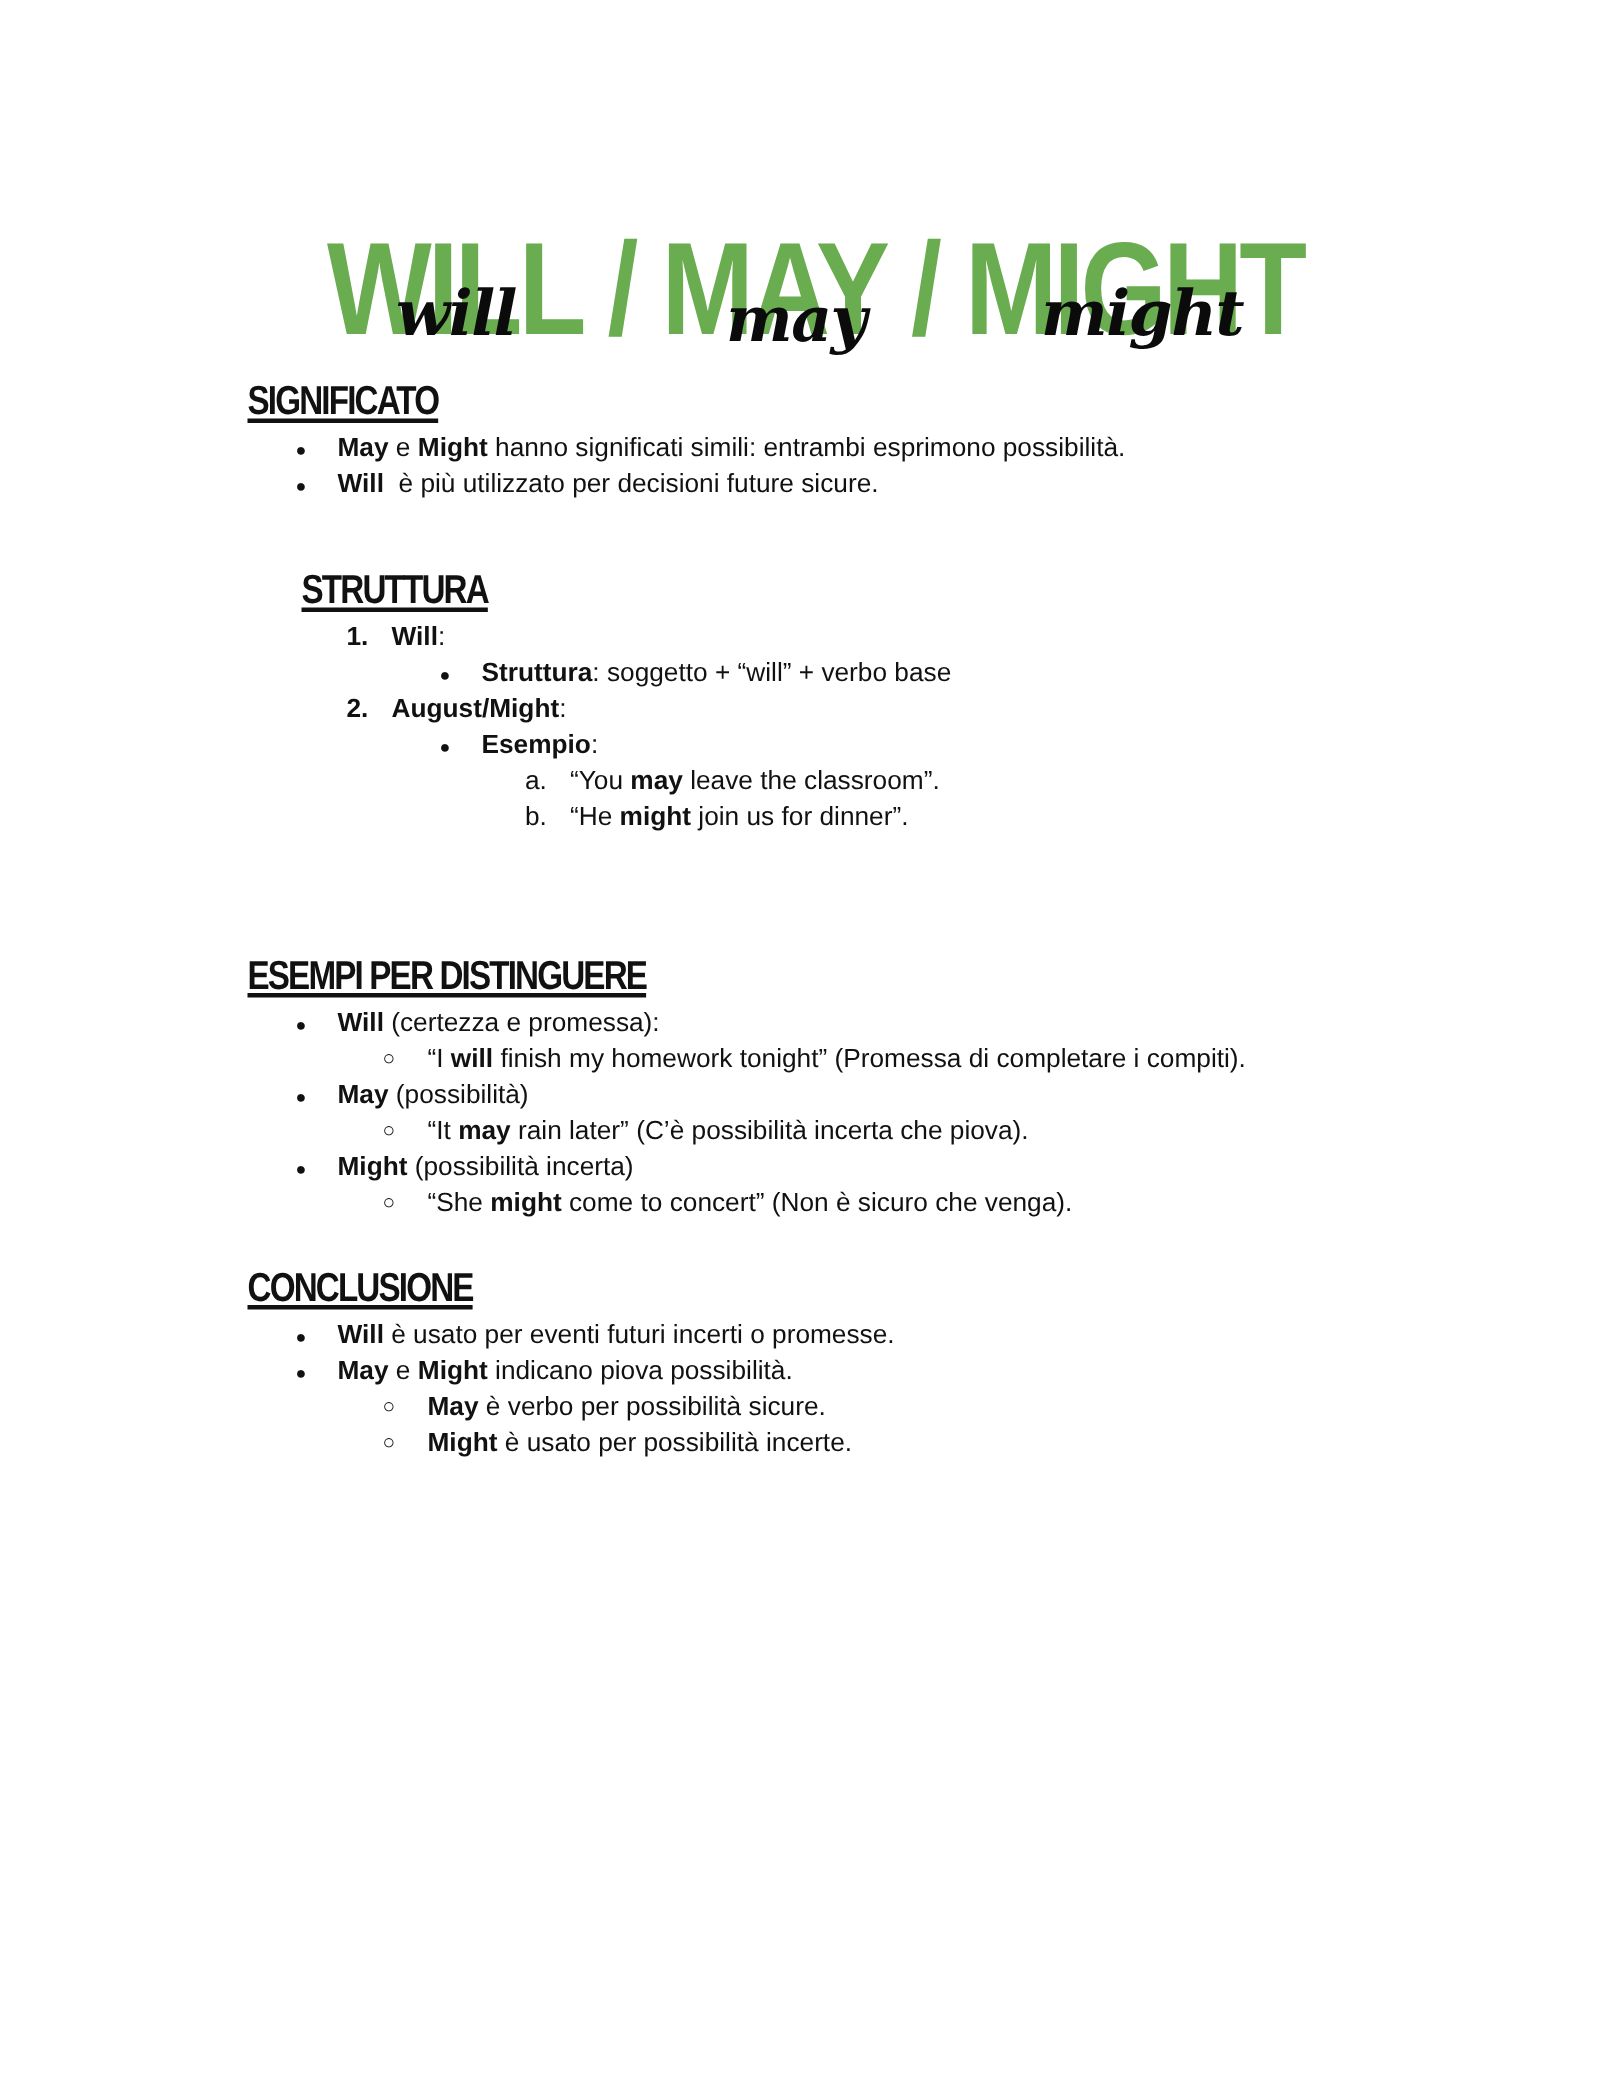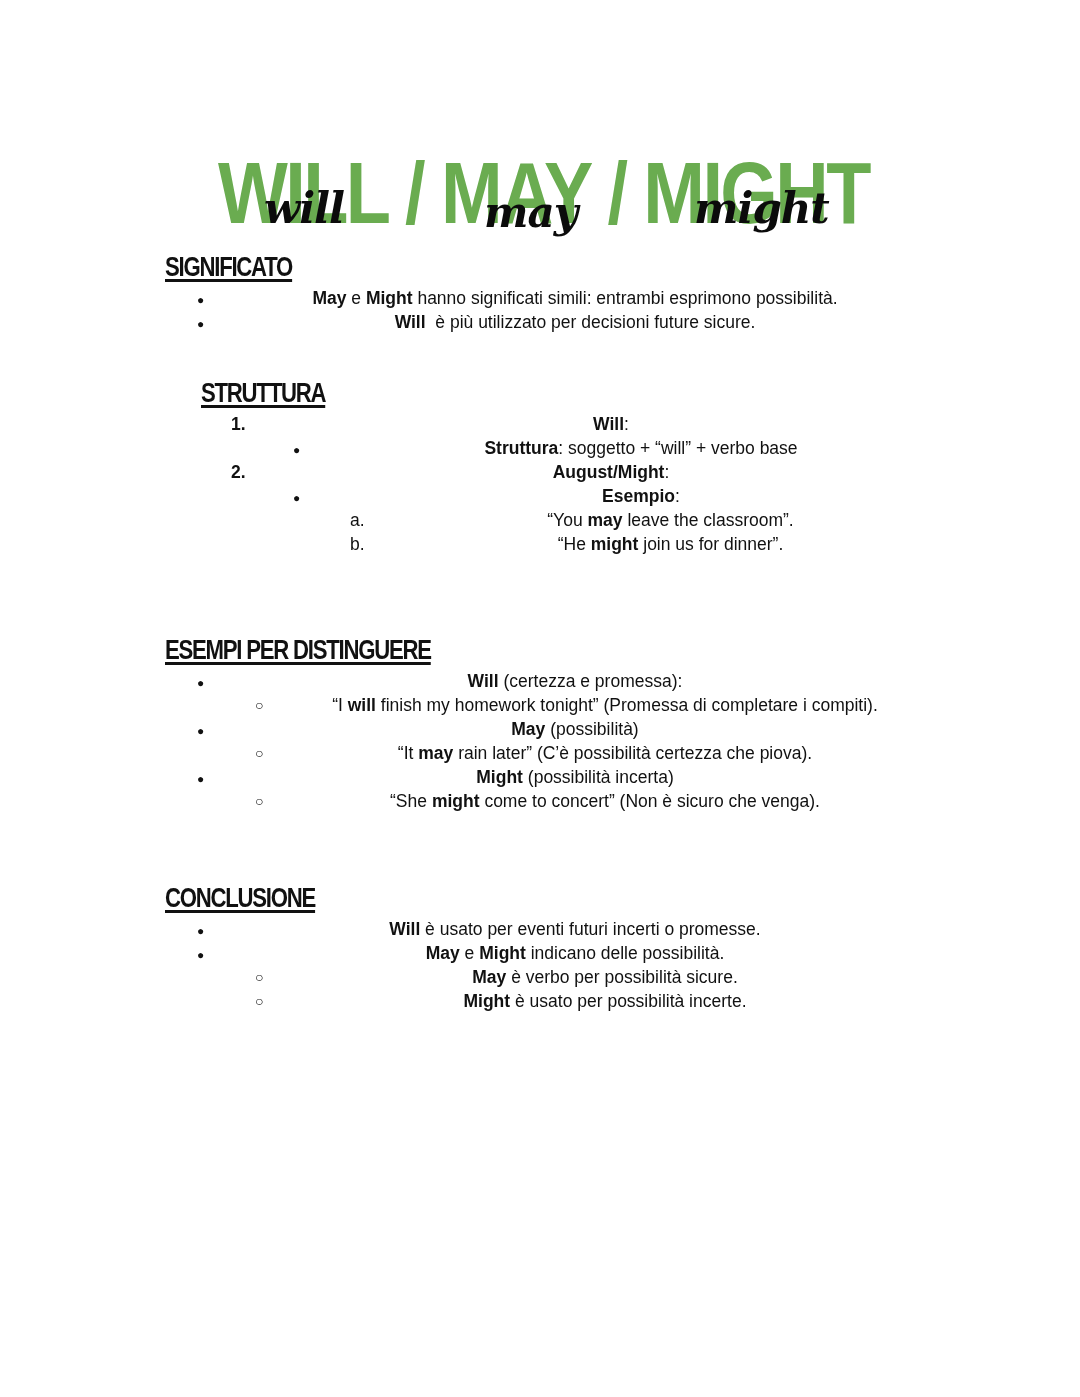--- a/index.html
+++ b/index.html
@@ -22,21 +22,21 @@
 
   
   .section { position: absolute; left: 165px; width: 760px; }
   .heading { font-family: "Liberation Sans", sans-serif; font-weight: 700;
              font-size: 27px; line-height: 30px; letter-spacing: -1.5px;
              transform: scaleX(0.82); transform-origin: left center;
              text-decoration: underline; text-decoration-thickness: 3px;
              text-underline-offset: 3px; color: #111; margin: 0 0 4px 0;
              white-space: nowrap; }
 
-  .line { position: relative; font-size: 17.5px; line-height: 24px; white-space: nowrap; text-align: center; }
+  .line { position: relative; font-size: 17.5px; line-height: 24px; white-space: nowrap; }
   .b { font-weight: 700; }
 
   .l1 { padding-left: 60px; }
   .l2 { padding-left: 120px; }
   .l3 { padding-left: 179px; }
 
   .marker { position: absolute; top: 0; }
   .l1 .marker.dot  { left: 32px; }
   .l2 .marker.dot  { left: 92px; }
   .l1 .marker.num  { left: 30px; font-weight: 700; }
@@ -108,43 +108,43 @@
     <span class="marker circ">○</span>
     <span>“I </span><span class="b">will</span><span> finish my homework tonight” (Promessa di completare i compiti).</span>
   </div>
 
   <div class="line l1">
     <span class="marker dot"></span>
     <span class="b">May</span><span> (possibilità)</span>
   </div>
   <div class="line l2">
     <span class="marker circ">○</span>
-    <span>“It </span><span class="b">may</span><span> rain later” (C’è possibilità certezza che piova).</span>
+    <span>“It </span><span class="b">may</span><span> rain later” (C’è possibilità incerta che piova).</span>
   </div>
 
   <div class="line l1">
     <span class="marker dot"></span>
     <span class="b">Might</span><span> (possibilità incerta)</span>
   </div>
   <div class="line l2">
     <span class="marker circ">○</span>
     <span>“She </span><span class="b">might</span><span> come to concert” (Non è sicuro che venga).</span>
   </div>
 </div>
 
-<div class="section" style="top:843px;margin-top:40px;">
+<div class="section" style="top:843px;">
   <div class="heading">CONCLUSIONE</div>
 
   <div class="line l1">
     <span class="marker dot"></span>
     <span class="b">Will</span><span> è usato per eventi futuri incerti o promesse.</span>
   </div>
   <div class="line l1">
     <span class="marker dot"></span>
-    <span class="b">May</span><span> e </span><span class="b">Might</span><span> indicano delle possibilità.</span>
+    <span class="b">May</span><span> e </span><span class="b">Might</span><span> indicano piova possibilità.</span>
   </div>
   <div class="line l2">
     <span class="marker circ">○</span>
     <span class="b">May</span><span> è verbo per possibilità sicure.</span>
   </div>
   <div class="line l2">
     <span class="marker circ">○</span>
     <span class="b">Might</span><span> è usato per possibilità incerte.</span>
   </div>
 </div>

